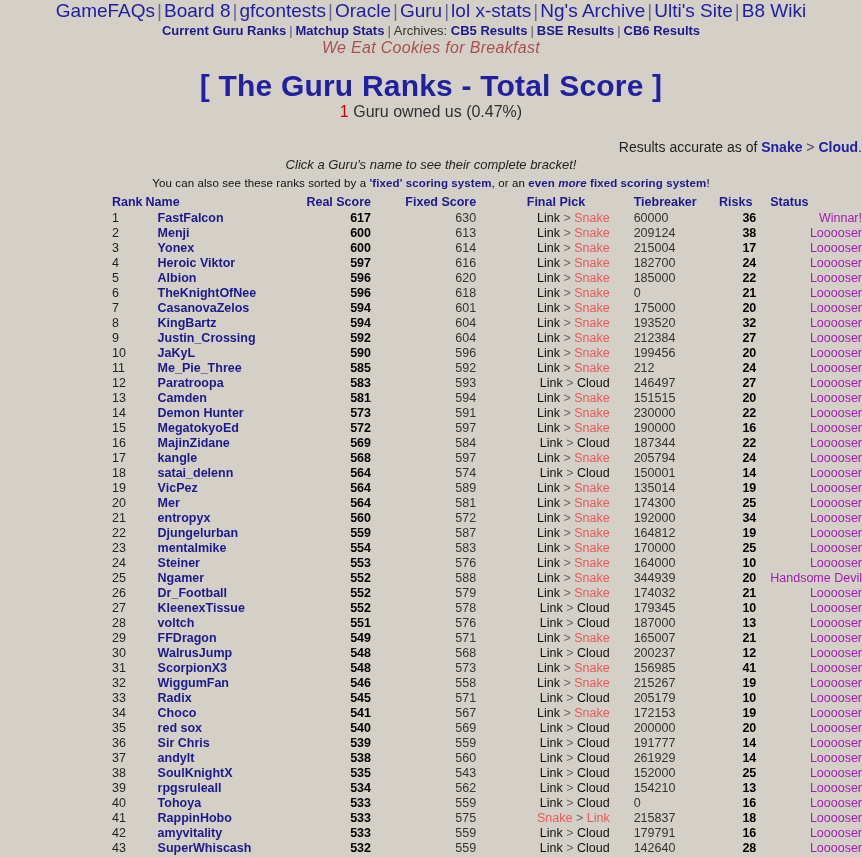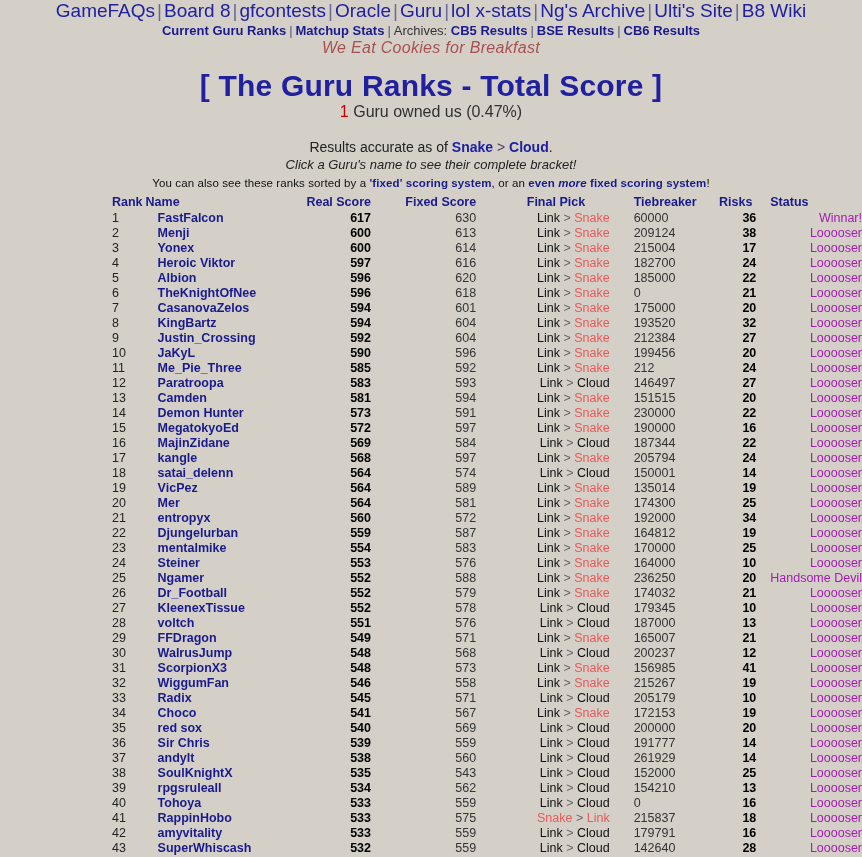--- a/index.html
+++ b/index.html
@@ -66,21 +66,21 @@
   }
   .subtitle {
     font-size: 16px;
     line-height: 19px;
     color: #303030;
     padding-top: 2px;
   }
   .subtitle .count { color: #cc0000; font-weight: normal; }
 
   .accurate {
-    text-align: center;
+    text-align: right;
     font-size: 14px;
     line-height: 17px;
     color: #222222;
     padding-top: 18px;
   }
   .accurate a { color: #2020a0; font-weight: bold; }
   .accurate .gt { color: #444466; font-weight: normal; }
 
   .clickhint {
     text-align: center;
@@ -428,21 +428,21 @@
             <td class="c-tie">164000</td>
             <td class="c-risks">10</td>
             <td class="c-status">Looooser</td>
           </tr>
           <tr>
             <td class="c-rank">25</td>
             <td class="c-name"><a class="name-link" href="#">Ngamer</a></td>
             <td class="c-real">552</td>
             <td class="c-fixed">588</td>
             <td class="c-pick"><span class="pick-link">Link</span><span class="pick-gt"> &gt; </span><span class="pick-snake">Snake</span></td>
-            <td class="c-tie">236250</td>
+            <td class="c-tie">344939</td>
             <td class="c-risks">20</td>
             <td class="c-status">Handsome Devil</td>
           </tr>
           <tr>
             <td class="c-rank">26</td>
             <td class="c-name"><a class="name-link" href="#">Dr_Football</a></td>
             <td class="c-real">552</td>
             <td class="c-fixed">579</td>
             <td class="c-pick"><span class="pick-link">Link</span><span class="pick-gt"> &gt; </span><span class="pick-snake">Snake</span></td>
             <td class="c-tie">174032</td>

